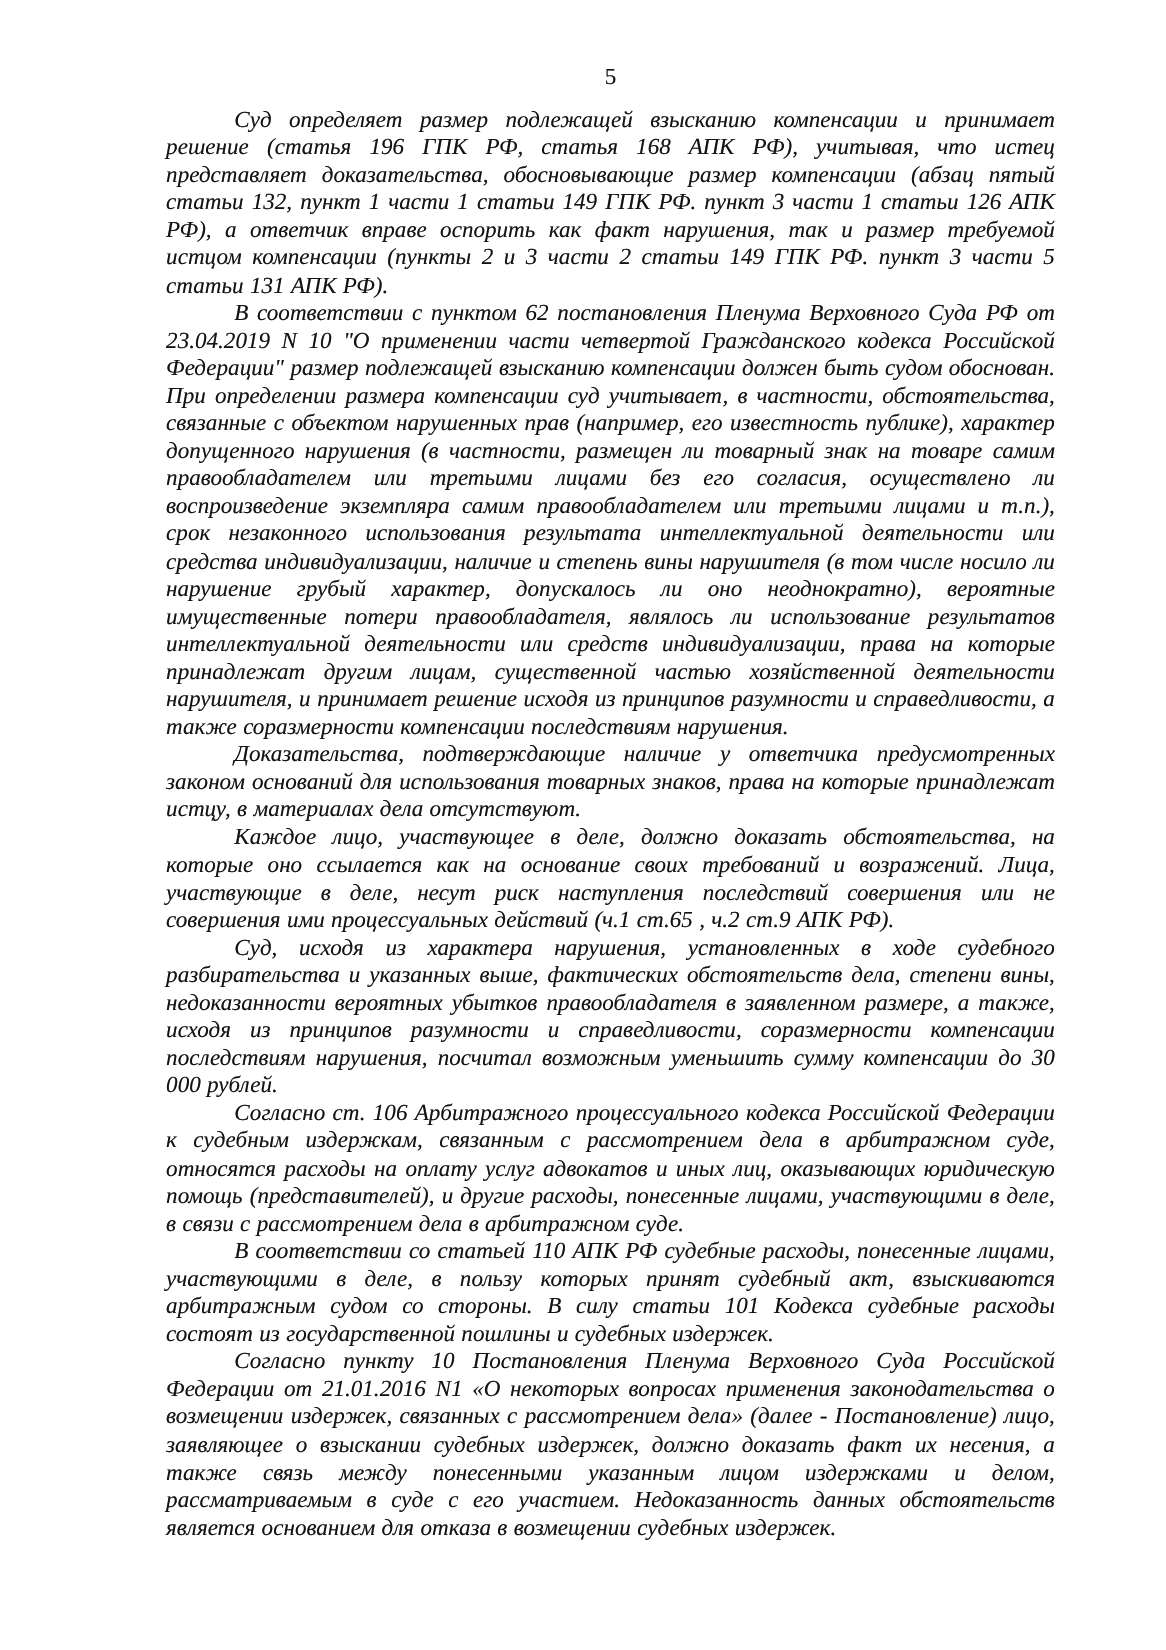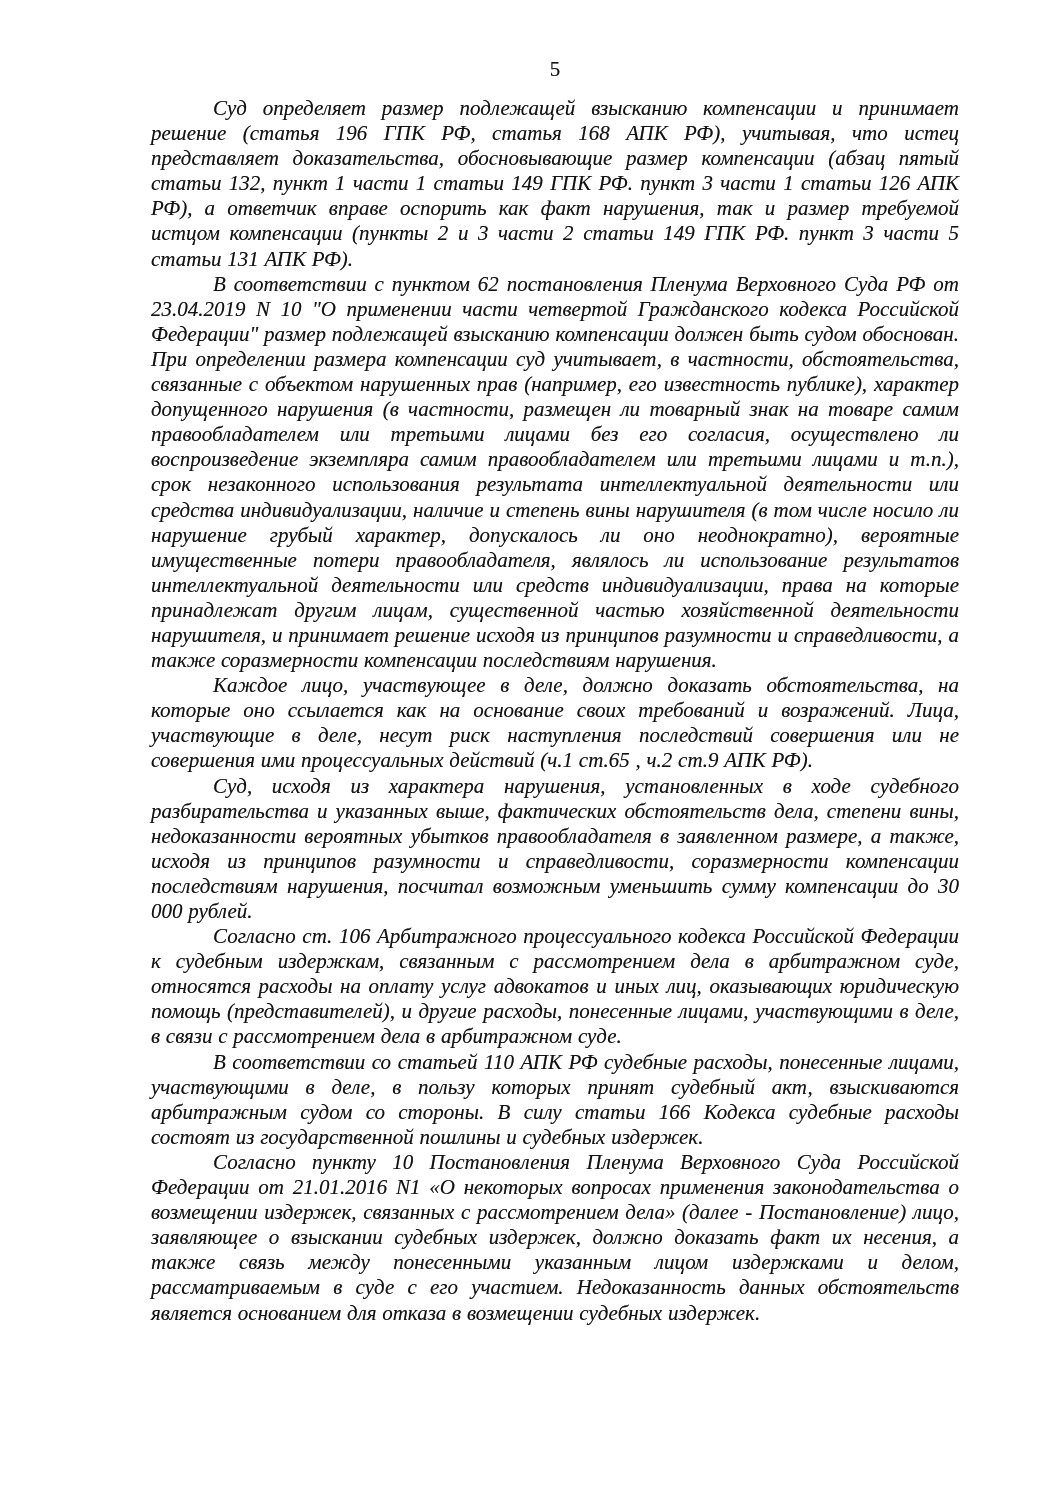--- a/index.html
+++ b/index.html
@@ -51,19 +51,20 @@
   }
 </style>
 </head>
 <body>
 
 <div class="page">
   <div class="page-number">5</div>
   <div class="document-body">
       <p class="para indent">Суд определяет размер подлежащей взысканию компенсации и принимает решение (статья 196 ГПК РФ, статья 168 АПК РФ), учитывая, что истец представляет доказательства, обосновывающие размер компенсации (абзац пятый статьи 132, пункт 1 части 1 статьи 149 ГПК РФ. пункт 3 части 1 статьи 126 АПК РФ), а ответчик вправе оспорить как факт нарушения, так и размер требуемой истцом компенсации (пункты 2 и 3 части 2 статьи 149 ГПК РФ. пункт 3 части 5 статьи 131 АПК РФ).</p>
       <p class="para indent">В соответствии с пунктом 62 постановления Пленума Верховного Суда РФ от 23.04.2019 N 10 "О применении части четвертой Гражданского кодекса Российской Федерации" размер подлежащей взысканию компенсации должен быть судом обоснован. При определении размера компенсации суд учитывает, в частности, обстоятельства, связанные с объектом нарушенных прав (например, его известность публике), характер допущенного нарушения (в частности, размещен ли товарный знак на товаре самим правообладателем или третьими лицами без его согласия, осуществлено ли воспроизведение экземпляра самим правообладателем или третьими лицами и т.п.), срок незаконного использования результата интеллектуальной деятельности или средства индивидуализации, наличие и степень вины нарушителя (в том числе носило ли нарушение грубый характер, допускалось ли оно неоднократно), вероятные имущественные потери правообладателя, являлось ли использование результатов интеллектуальной деятельности или средств индивидуализации, права на которые принадлежат другим лицам, существенной частью хозяйственной деятельности нарушителя, и принимает решение исходя из принципов разумности и справедливости, а также соразмерности компенсации последствиям нарушения.</p>
+      <p class="para indent">Доказательства, подтверждающие наличие у ответчика предусмотренных законом оснований для использования товарных знаков, права на которые принадлежат истцу, в материалах дела отсутствуют.</p>
       <p class="para indent">Каждое лицо, участвующее в деле, должно доказать обстоятельства, на которые оно ссылается как на основание своих требований и возражений. Лица, участвующие в деле, несут риск наступления последствий совершения или не совершения ими процессуальных действий (ч.1 ст.65 , ч.2 ст.9 АПК РФ).</p>
       <p class="para indent">Суд, исходя из характера нарушения, установленных в ходе судебного разбирательства и указанных выше, фактических обстоятельств дела, степени вины, недоказанности вероятных убытков правообладателя в заявленном размере, а также, исходя из принципов разумности и справедливости, соразмерности компенсации последствиям нарушения, посчитал возможным уменьшить сумму компенсации до 30 000 рублей.</p>
       <p class="para indent">Согласно ст. 106 Арбитражного процессуального кодекса Российской Федерации к судебным издержкам, связанным с рассмотрением дела в арбитражном суде, относятся расходы на оплату услуг адвокатов и иных лиц, оказывающих юридическую помощь (представителей), и другие расходы, понесенные лицами, участвующими в деле, в связи с рассмотрением дела в арбитражном суде.</p>
-      <p class="para indent">В соответствии со статьей 110 АПК РФ судебные расходы, понесенные лицами, участвующими в деле, в пользу которых принят судебный акт, взыскиваются арбитражным судом со стороны. В силу статьи 166 Кодекса судебные расходы состоят из государственной пошлины и судебных издержек.</p>
+      <p class="para indent">В соответствии со статьей 110 АПК РФ судебные расходы, понесенные лицами, участвующими в деле, в пользу которых принят судебный акт, взыскиваются арбитражным судом со стороны. В силу статьи 101 Кодекса судебные расходы состоят из государственной пошлины и судебных издержек.</p>
       <p class="para indent">Согласно пункту 10 Постановления Пленума Верховного Суда Российской Федерации от 21.01.2016 N1 «О некоторых вопросах применения законодательства о возмещении издержек, связанных с рассмотрением дела» (далее - Постановление) лицо, заявляющее о взыскании судебных издержек, должно доказать факт их несения, а также связь между понесенными указанным лицом издержками и делом, рассматриваемым в суде с его участием. Недоказанность данных обстоятельств является основанием для отказа в возмещении судебных издержек.</p>
     </div>
 </div>
 
 </body></html>

